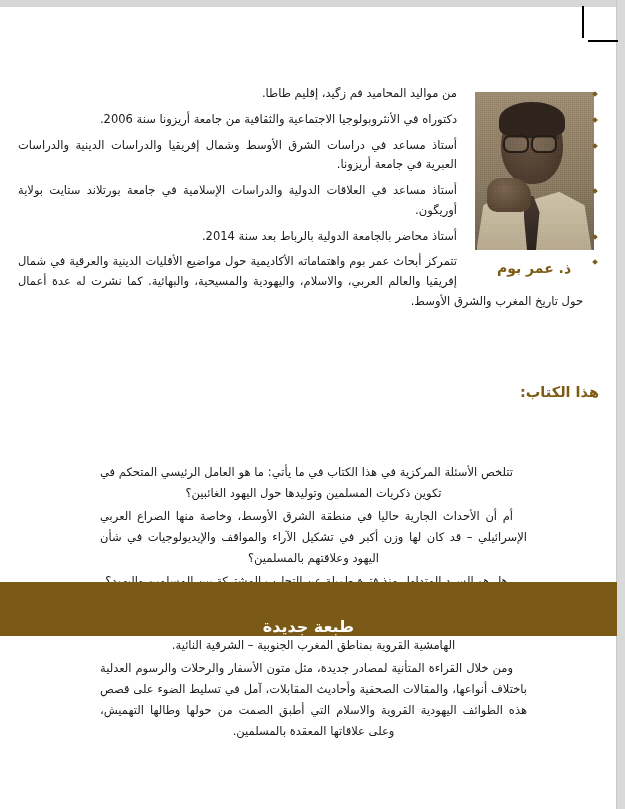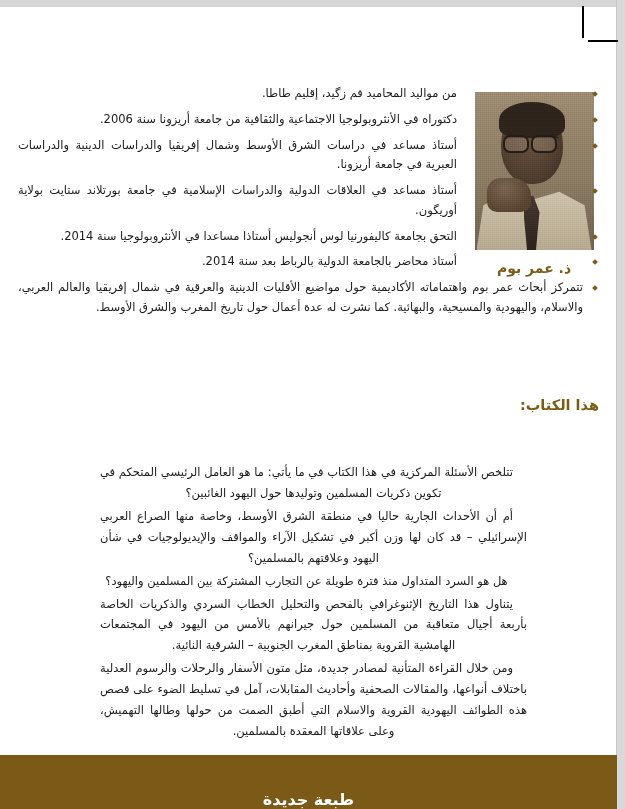--- a/index.html
+++ b/index.html
@@ -65,21 +65,21 @@
     height: 2px;
     background: #000000;
   }
 
   
   .sheet {
     position: absolute;
     top: 0;
     left: 0;
     width: 617px;
-    height: 809px;
+    height: 636px;
     box-sizing: border-box;
     padding: 0;
   }
 
   
   .bio-wrap {
     position: absolute;
     top: 84px;
     right: 18px;
     left: 18px;
@@ -204,21 +204,21 @@
     top: 8px;
     width: 4px;
     height: 4px;
     background: #7a5c1d;
     transform: rotate(45deg);
   }
 
   
   .book-heading {
     position: absolute;
-    top: 397px;
+    top: 384px;
     right: 18px;
     width: 580px;
     text-align: right;
     font-family: "DejaVu Sans", "Liberation Sans", sans-serif;
     font-weight: bold;
     font-size: 14.5px;
     color: #7c5c14;
     direction: rtl;
   }
 
@@ -291,21 +291,20 @@
           <div class="grain"></div>
         </div>
         <div class="portrait-caption">ذ. عمر بوم</div>
       </div>
 
       <ul class="bio">
         <li>من مواليد المحاميد فم زگيد، إقليم طاطا.</li>
         <li>دكتوراه في الأنثروبولوجيا الاجتماعية والثقافية من جامعة أريزونا سنة 2006.</li>
         <li>أستاذ مساعد في دراسات الشرق الأوسط وشمال إفريقيا والدراسات الدينية والدراسات العبرية في جامعة أريزونا.</li>
         <li>أستاذ مساعد في العلاقات الدولية والدراسات الإسلامية في جامعة بورتلاند ستايت بولاية أوريگون.</li>
-        <li>التحق بجامعة كاليفورنيا لوس أنجوليس أستاذا مساعدا في الأنثروبولوجيا سنة 2014.</li>
         <li>أستاذ محاضر بالجامعة الدولية بالرباط بعد سنة 2014.</li>
         <li>تتمركز أبحاث عمر بوم واهتماماته الأكاديمية حول مواضيع الأقليات الدينية والعرقية في شمال إفريقيا والعالم العربي، والاسلام، واليهودية والمسيحية، والبهائية. كما نشرت له عدة أعمال حول تاريخ المغرب والشرق الأوسط.</li>
       </ul>
     </div>
 
     <div class="book-heading">هذا الكتاب:</div>
 
     <div class="book-body">
       <p>تتلخص الأسئلة المركزية في هذا الكتاب في ما يأتي: ما هو العامل الرئيسي المتحكم في تكوين ذكريات المسلمين وتوليدها حول اليهود الغائبين؟</p>
       <p>أم أن الأحداث الجارية حاليا في منطقة الشرق الأوسط، وخاصة منها الصراع العربي الإسرائيلي – قد كان لها وزن أكبر في تشكيل الآراء والمواقف والإيديولوجيات في شأن اليهود وعلاقتهم بالمسلمين؟</p>

